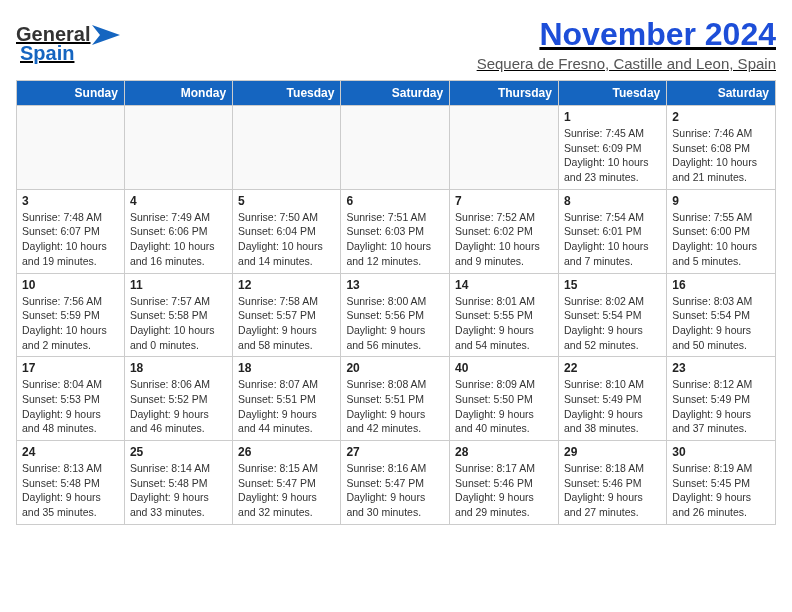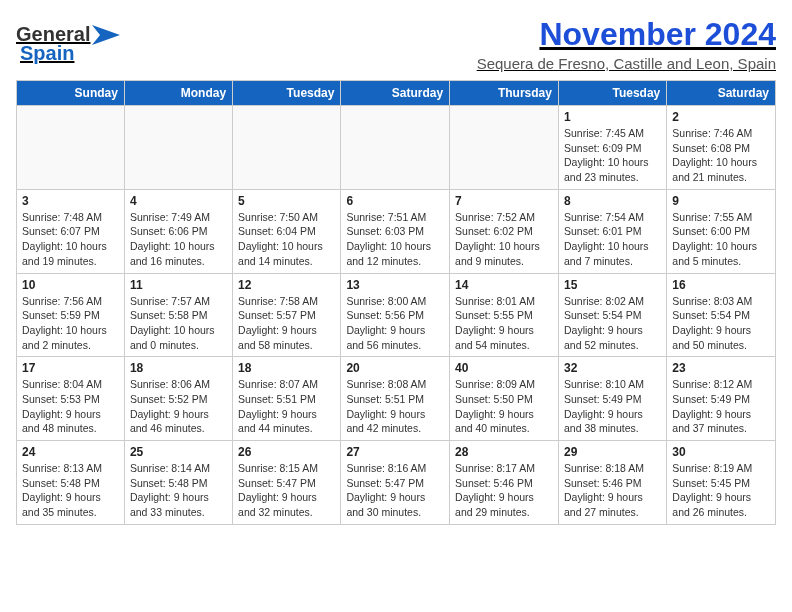--- a/index.html
+++ b/index.html
@@ -197,21 +197,21 @@
         </td>
         <td>
           <div class="day-num">20</div>
           <div class="day-info">Sunrise: 8:08 AM<br>Sunset: 5:51 PM<br>Daylight: 9 hours and 42 minutes.</div>
         </td>
         <td>
           <div class="day-num">40</div>
           <div class="day-info">Sunrise: 8:09 AM<br>Sunset: 5:50 PM<br>Daylight: 9 hours and 40 minutes.</div>
         </td>
         <td>
-          <div class="day-num">32</div>
+          <div class="day-num">22</div>
           <div class="day-info">Sunrise: 8:10 AM<br>Sunset: 5:49 PM<br>Daylight: 9 hours and 38 minutes.</div>
         </td>
         <td>
           <div class="day-num">23</div>
           <div class="day-info">Sunrise: 8:12 AM<br>Sunset: 5:49 PM<br>Daylight: 9 hours and 37 minutes.</div>
         </td>
       </tr>
       <tr class="week-row">
         <td>
           <div class="day-num">24</div>

